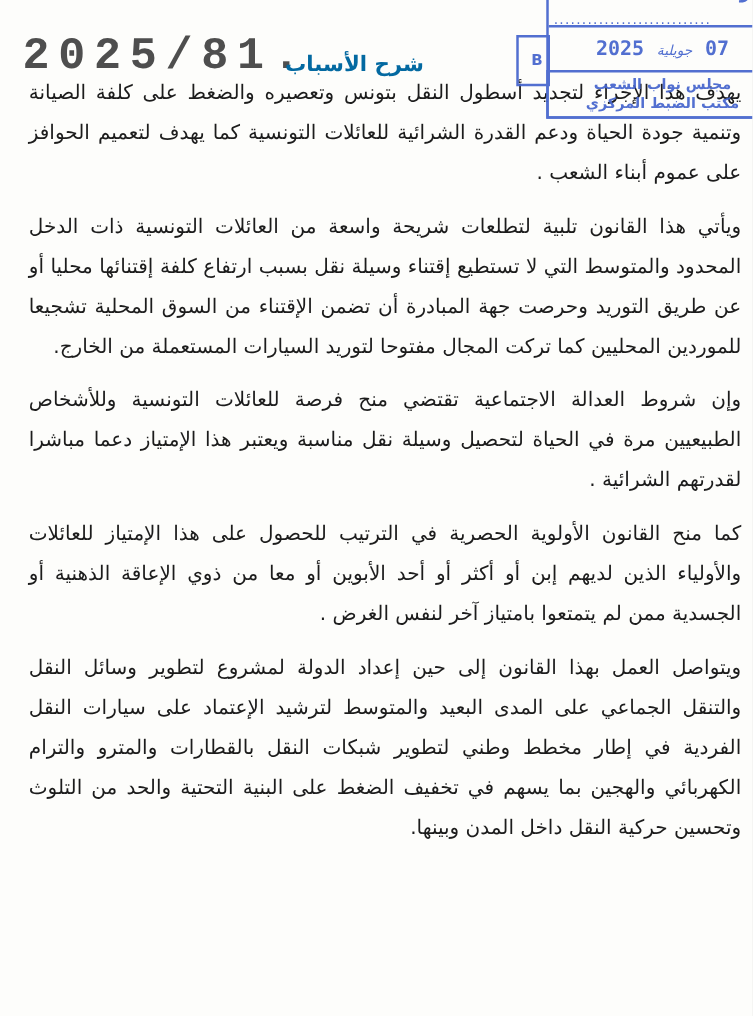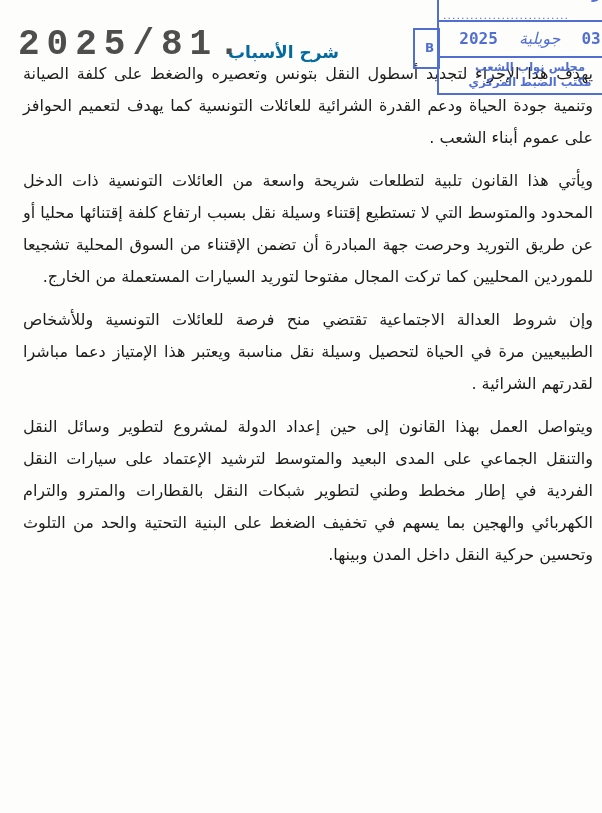--- a/index.html
+++ b/index.html
@@ -85,23 +85,23 @@
     white-space: nowrap;
   }
   .stamp-day, .stamp-year {
     font-family: "DejaVu Sans Mono", monospace;
     font-weight: bold;
     font-size: 16px;
     letter-spacing: 3px;
     margin-top: 19px;
   }
   .stamp-month {
-    font-size: 16px;
+    font-size: 11px;
     font-style: italic;
-    margin: 0 16px;
+    margin: 0 5px;
   }
   .stamp-side-letter {
     position: absolute;
     left: -26px;
     top: 6px;
     border: 2px solid #4565cd;
     font-size: 12px;
     font-weight: bold;
     padding: 1px 4px 2px 10px;
     direction: ltr;
@@ -135,35 +135,36 @@
 </style>
 </head>
 <body>
 
 <div class="page">
 
   <div class="body-text">
     <p>يهدف هذا الإجراء لتجديد أسطول النقل بتونس وتعصيره والضغط على كلفة الصيانة وتنمية جودة الحياة ودعم القدرة الشرائية للعائلات التونسية كما يهدف لتعميم الحوافز على عموم أبناء الشعب .</p>
     <p>ويأتي هذا القانون تلبية لتطلعات شريحة واسعة من العائلات التونسية ذات الدخل المحدود والمتوسط التي لا تستطيع إقتناء وسيلة نقل بسبب ارتفاع كلفة إقتنائها محليا أو عن طريق التوريد وحرصت جهة المبادرة أن تضمن الإقتناء من السوق المحلية تشجيعا للموردين المحليين كما تركت المجال مفتوحا لتوريد السيارات المستعملة من الخارج.</p>
     <p>وإن شروط العدالة الاجتماعية تقتضي منح فرصة للعائلات التونسية وللأشخاص الطبيعيين مرة في الحياة لتحصيل وسيلة نقل مناسبة ويعتبر هذا الإمتياز دعما مباشرا لقدرتهم الشرائية .</p>
+    <p>كما منح القانون الأولوية الحصرية في الترتيب للحصول على هذا الإمتياز للعائلات والأولياء الذين لديهم إبن أو أكثر أو أحد الأبوين أو معا من ذوي الإعاقة الذهنية أو الجسدية ممن لم يتمتعوا بامتياز آخر لنفس الغرض .</p>
     <p>ويتواصل العمل بهذا القانون إلى حين إعداد الدولة لمشروع لتطوير وسائل النقل والتنقل الجماعي على المدى البعيد والمتوسط لترشيد الإعتماد على سيارات النقل الفردية  في إطار مخطط وطني لتطوير شبكات النقل بالقطارات والمترو والترام الكهربائي والهجين بما يسهم في تخفيف الضغط على البنية التحتية والحد من التلوث وتحسين حركية النقل داخل المدن وبينها.</p>
 
   </div>
 
   <div class="case-number">2025/81.</div>
 
   <div class="doc-title">شرح الأسباب</div>
 
   <div class="stamp">
     <div class="stamp-row1">
       <span class="stamp-incoming-label">واردات عدد</span>
       <span class="stamp-dots">....................................</span>
     </div>
     <div class="stamp-date">
-      <span class="stamp-day">03</span>
+      <span class="stamp-day">07</span>
       <span class="stamp-month">جويلية</span>
       <span class="stamp-year">2025</span>
       <span class="stamp-side-letter">B</span>
     </div>
     <div class="stamp-org">
       <div>مجلس نواب الشعب</div>
       <div>مكتب الضبط المركزي</div>
     </div>
   </div>
 

